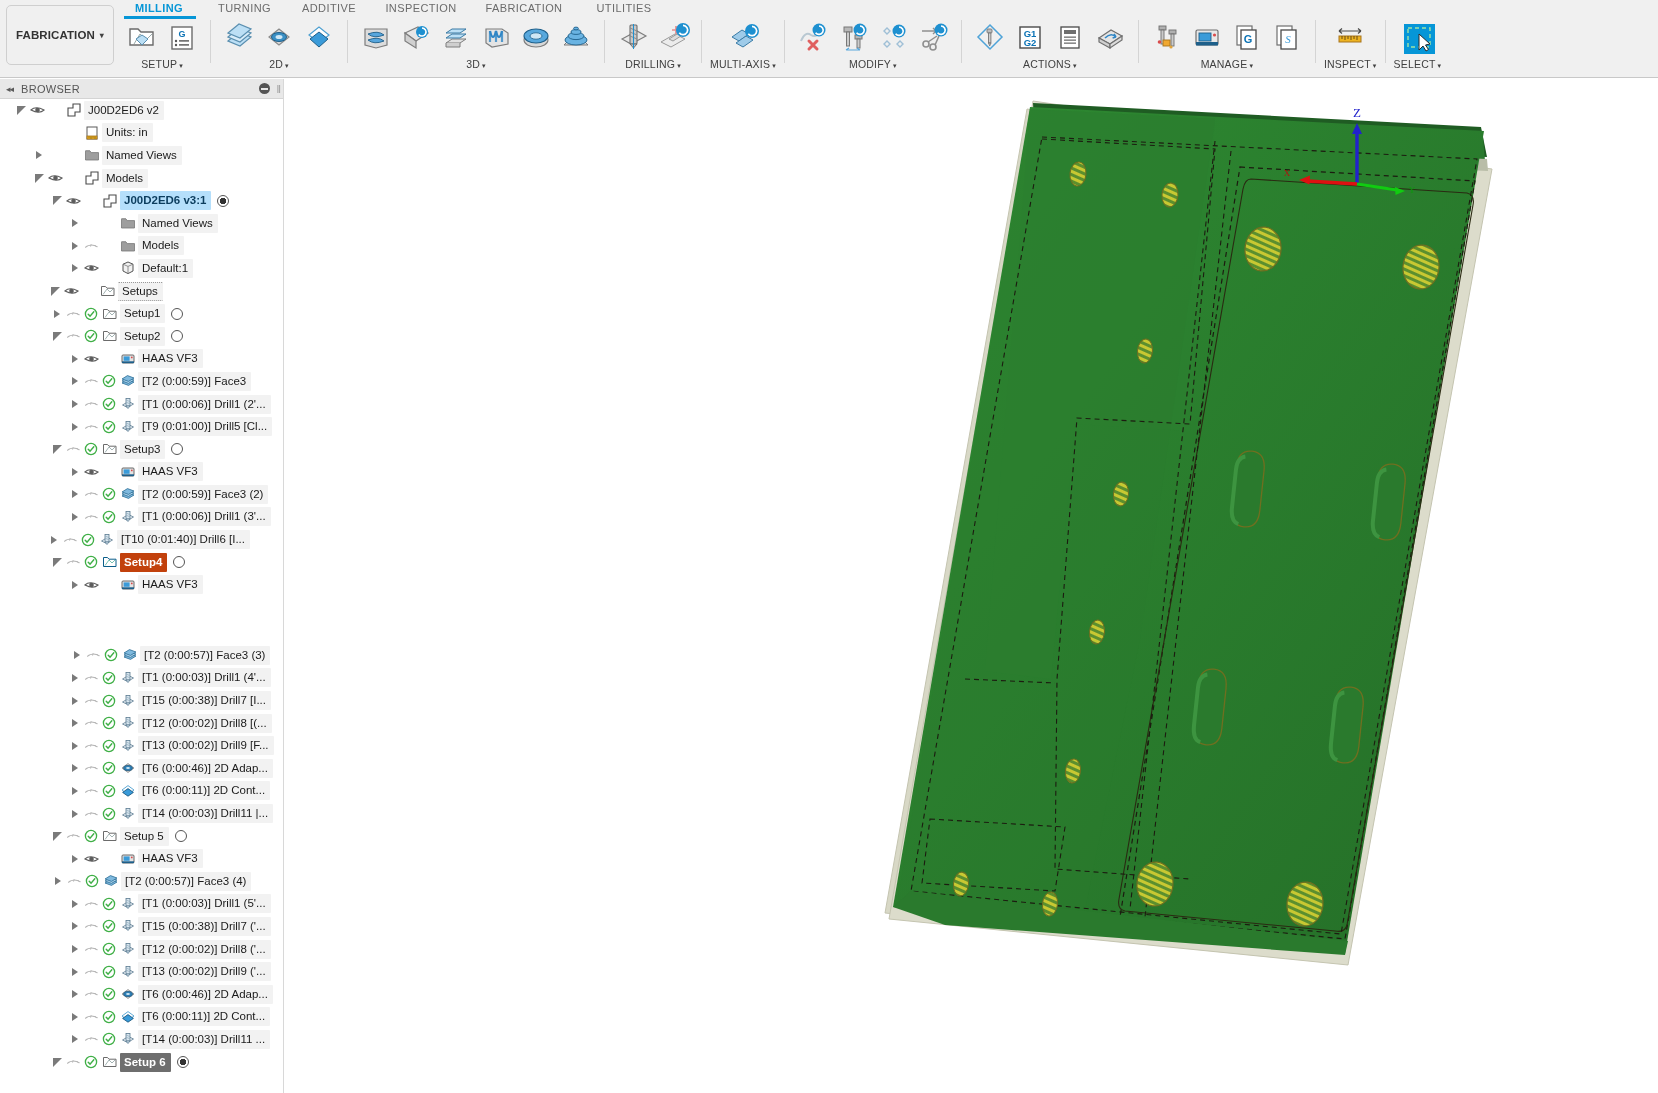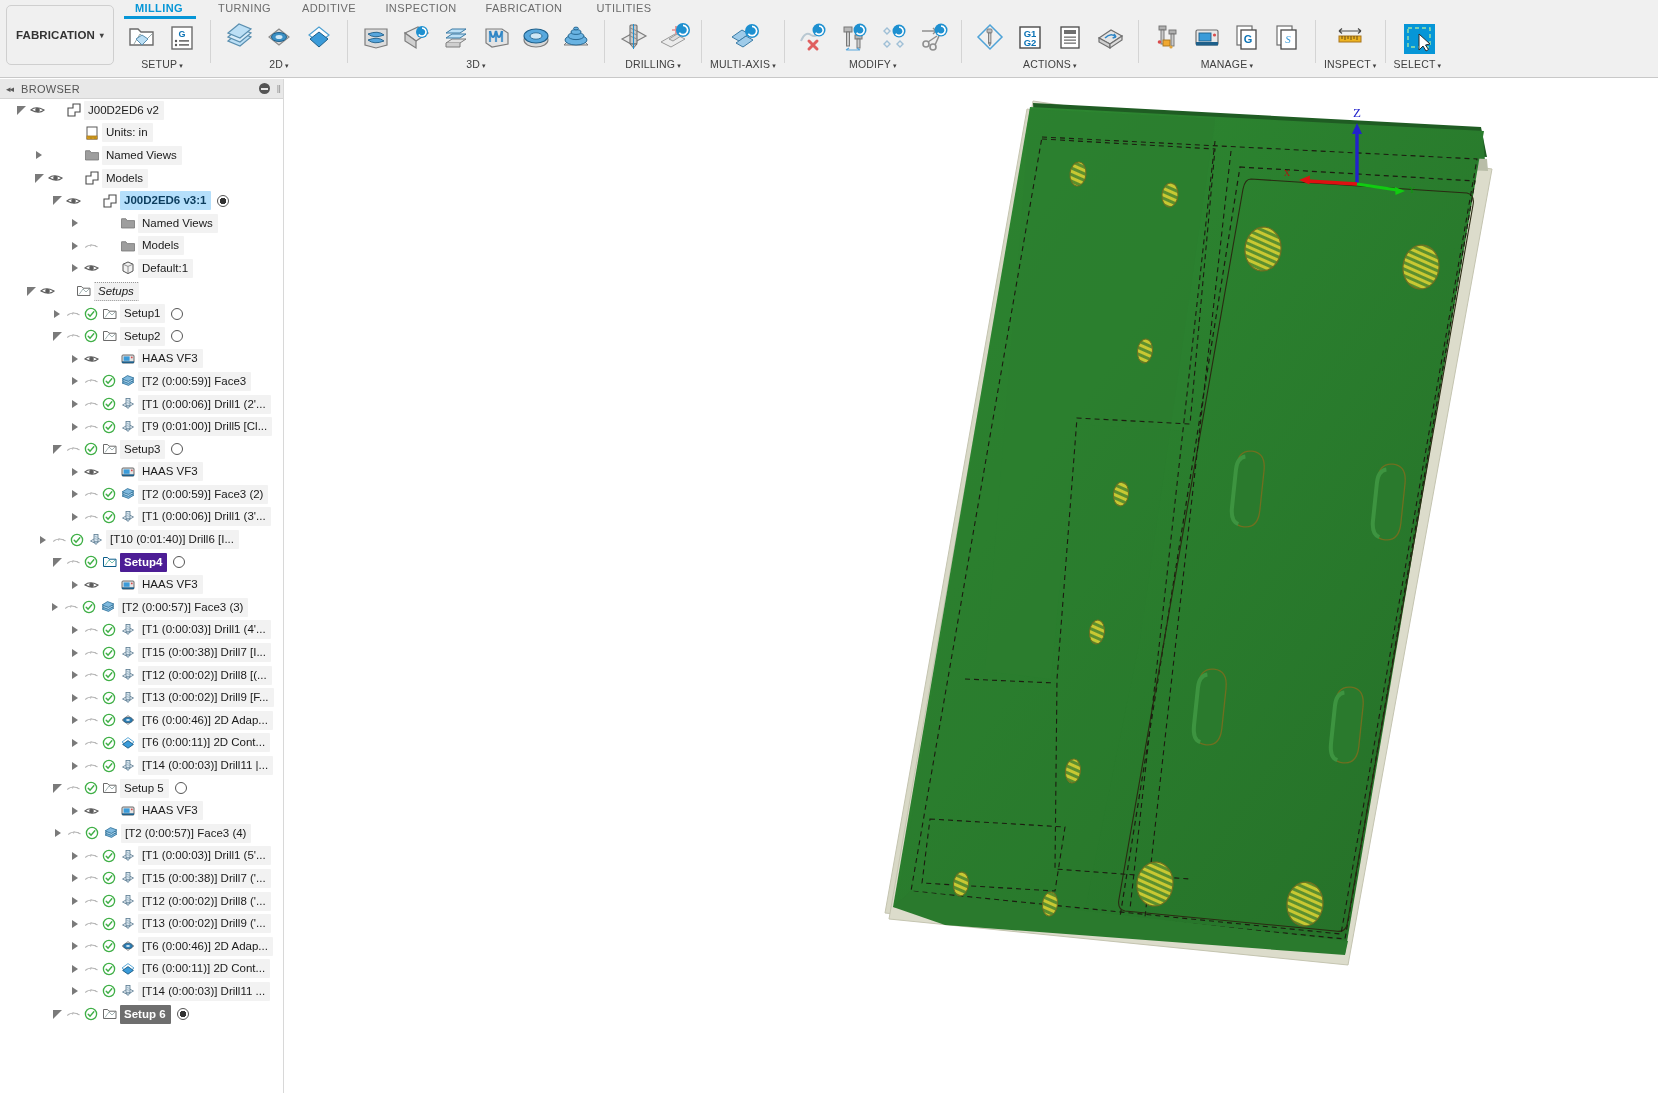--- a/index.html
+++ b/index.html
@@ -105,21 +105,21 @@
     border-right: 9px solid transparent;
   }
   .eye { width: 18px; height:22px; display:flex; align-items:center; justify-content:center; cursor:pointer;}
   .chk { width: 18px; height:22px; display:flex; align-items:center; justify-content:center; cursor:pointer;}
   .tico { width: 20px; height:22px; display:flex; align-items:center; justify-content:center;}
   .tlabel {
     padding: 2px 5px 2px 4px; background: #f2f2f2; border-radius: 1px;
     line-height: 15px; height: 19px; display:flex; align-items:center;
     max-width: 140px; overflow: hidden; text-overflow: ellipsis;
   }
-  .tlabel.selected { background: #4c1d95; color:#fff; font-weight:bold; }
+  .tlabel.selected { background: #c2410c; color:#fff; font-weight:bold; }
   .tlabel.selected-blue { background:#b5dffb; color:#0c3d5e; font-weight:bold;}
   .tlabel.selected-gray { background:#6e6e6e; color:#fff; font-weight:bold;}
   .radio-dot {
     width:12px;height:12px;border-radius:50%;border:1.3px solid #555;margin-left:6px;
     display:inline-block; cursor:pointer; flex:none;
   }
   .radio-dot.filled { background: radial-gradient(circle, #333 0 42%, #fff 45% 100%); }
 
   
   #viewport {
@@ -615,21 +615,21 @@
         </span>
         <span class="chk"></span>
         <span class="tico">
           <svg width="16" height="16" viewBox="0 0 16 16">
             <path d="M3 4.2 L8 2 L13 4.2 L13 11 L8 13.6 L3 11 Z" fill="#f2f2f2" stroke="#555" stroke-width="1"></path>
             <path d="M3 4.2 L8 6.4 L13 4.2 M8 6.4 L8 13.6" fill="none" stroke="#777" stroke-width=".8"></path>
           </svg>
         </span>
         <span class="tlabel">Default:1</span>
       </div>
-      <div class="trow" style="padding-left: 24px; font-style: italic;">
+      <div class="trow" style="padding-left: 48px;">
         <span class="twig">
           <span class="arrow-down"></span>
         </span>
         <span class="eye">
           <svg width="15" height="12" viewBox="0 0 16 12">
             <path d="M1 6 q5 -4.6 14 0 q-5 4.6 -14 0z" fill="none" stroke="#5d5d5d" stroke-width="1.1"></path>
             <circle cx="8" cy="6" r="2.5" fill="#5d5d5d"></circle>
           </svg>
         </span>
         <span class="chk"></span>
@@ -879,21 +879,21 @@
         <span class="tico">
           <svg width="16" height="16" viewBox="0 0 16 16">
             <path d="M2.5 9 L8.5 5.5 L13.5 8 L7.5 11.5 Z" fill="#eef4f8" stroke="#5a7a90" stroke-width=".8"></path>
             <rect x="6" y="2.5" width="4" height="7.5" fill="#d9e7f0" stroke="#5a7a90" stroke-width=".8"></rect>
             <path d="M6 4 l4 1.6 M6 6.2 l4 1.6" stroke="#8fa9ba" stroke-width=".7"></path>
             <path d="M6 10 l2 2.6 l2 -2.6 z" fill="#cddfea" stroke="#5a7a90" stroke-width=".7"></path>
           </svg>
         </span>
         <span class="tlabel">[T1 (0:00:06)] Drill1 (3'...</span>
       </div>
-      <div class="trow" style="padding-left: 36px;">
+      <div class="trow" style="padding-left: 47px;">
         <span class="twig">
           <span class="arrow-right"></span>
         </span>
         <span class="eye">
           <svg width="15" height="12" viewBox="0 0 16 12">
             <path d="M1.5 7.5 q5.5 -5 13 -.6" fill="none" stroke="#b3b3b3" stroke-width="1.1"></path>
             <path d="M3.2 5.6 L1.6 7.6 M7.6 4.2 L7 6.6 M12 5.2 L13.4 7.2" stroke="#b3b3b3" stroke-width="1"></path>
           </svg>
         </span>
         <span class="chk">
@@ -951,21 +951,21 @@
         <span class="tico">
           <svg width="16" height="16" viewBox="0 0 16 16">
             <rect x="2" y="4" width="12" height="8" rx="1" fill="#e4e4e4" stroke="#5a5a5a" stroke-width=".9"></rect>
             <rect x="3.6" y="5.4" width="6" height="4.4" fill="#3a9bd9"></rect>
             <rect x="2" y="10.3" width="12" height="1.8" fill="#1d5f8a"></rect>
             <circle cx="11.8" cy="6.4" r=".9" fill="#d94b4b"></circle>
           </svg>
         </span>
         <span class="tlabel">HAAS VF3</span>
       </div>
-      <div class="trow" style="padding-left: 48px;">
+      <div class="trow" style="padding-left: 70px; margin-top: 48px;">
         <span class="twig">
           <span class="arrow-right"></span>
         </span>
         <span class="eye">
           <svg width="15" height="12" viewBox="0 0 16 12">
             <path d="M1.5 7.5 q5.5 -5 13 -.6" fill="none" stroke="#b3b3b3" stroke-width="1.1"></path>
             <path d="M3.2 5.6 L1.6 7.6 M7.6 4.2 L7 6.6 M12 5.2 L13.4 7.2" stroke="#b3b3b3" stroke-width="1"></path>
           </svg>
         </span>
         <span class="chk">

